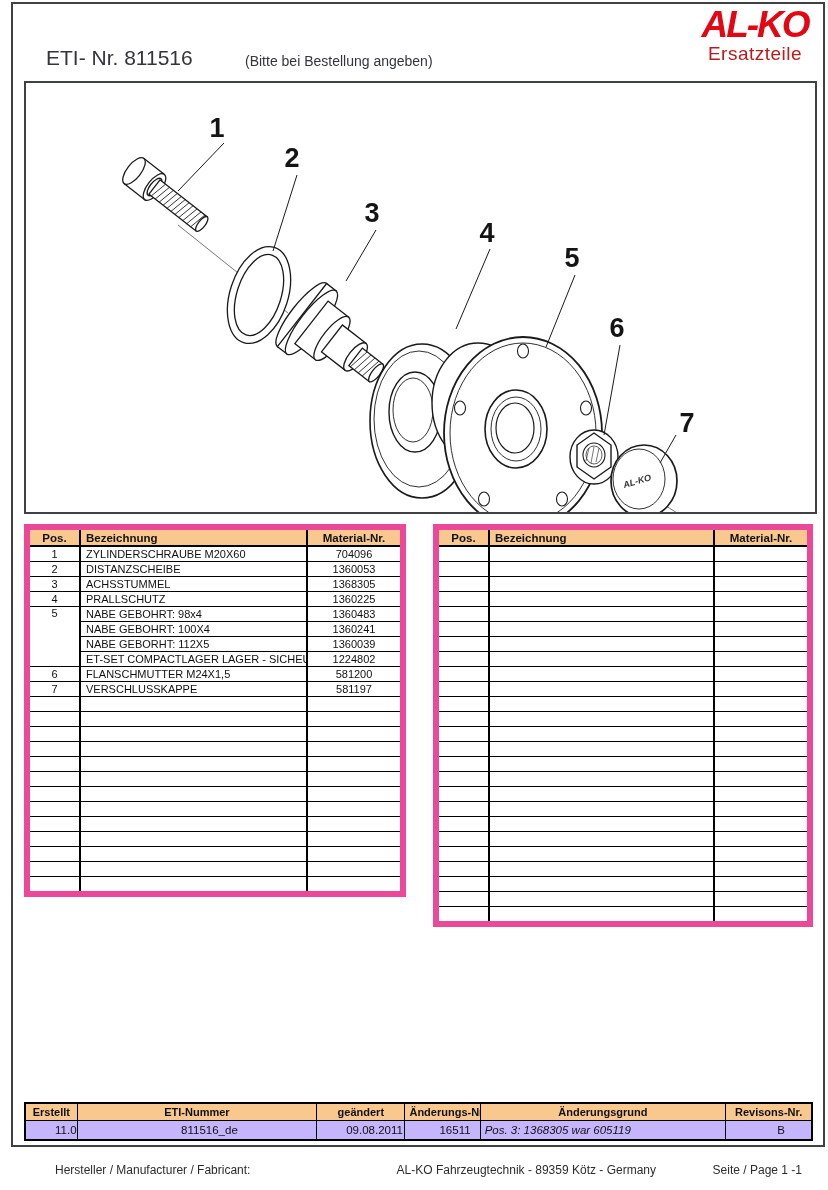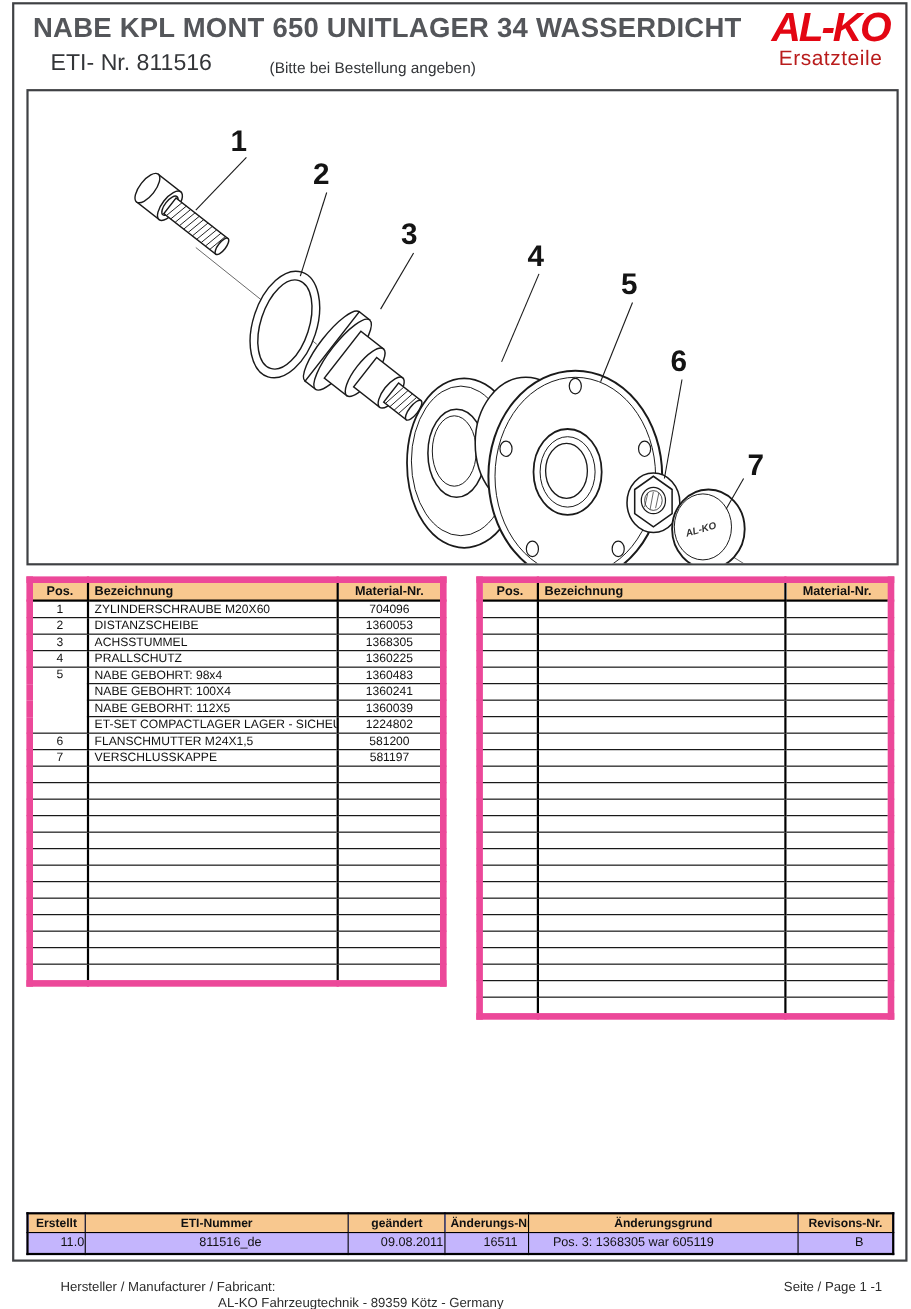--- a/index.html
+++ b/index.html
@@ -39,34 +39,33 @@
   .tbl-left table,.tbl-right table{width:100%;}
   
   .tbl-rev{position:absolute;left:24px;top:1102px;width:789px;}
   .tbl-rev table{width:100%;}
   table.rev{border-collapse:collapse;table-layout:fixed;font-size:11px;
             border:2px solid #000;background:#c4b5fd;}
   table.rev th,table.rev td{border:1.5px solid #000;padding:0 4px;text-align:center;
             overflow:hidden;white-space:nowrap;}
   table.rev th{height:16px;font-size:11px;}
   table.rev td{height:18px;font-size:11.5px;padding-left:29px;}
-  table.rev td.left{text-align:left;padding-left:22px;}
+  table.rev td.left{text-align:left;padding-left:4px;font-style:italic;}
   
   .foot{position:absolute;top:1163px;font-size:12px;color:#2c2c2c;}
   .foot-left{left:55px;}
-  .foot-center{left:0;width:656px;text-align:center;margin-top:14px;}
+  .foot-center{left:0;width:656px;text-align:right;}
   .foot-right{right:26px;}
 </style>
 </head>
 <body>
 
 <div class="page">
   <div class="frame"></div>
 
-  <div class="title" style="color: rgb(84, 86, 90);">NABE KPL MONT 650 UNITLAGER 34 WASSERDICHT</div>
   <div class="eti-line">ETI- Nr.  811516</div>
   <div class="eti-note">(Bitte bei Bestellung angeben)</div>
   <div class="logo">
     <div class="logo-main" id="logo-main" style="color: rgb(227, 6, 19);">AL-KO</div>
     <div class="logo-sub">Ersatzteile</div>
   </div>
 
   <div class="diagram-box">
     <svg width="789" height="429" viewBox="0 0 789 429">
       <g stroke="#1a1a1a" fill="none" stroke-width="1.3">

